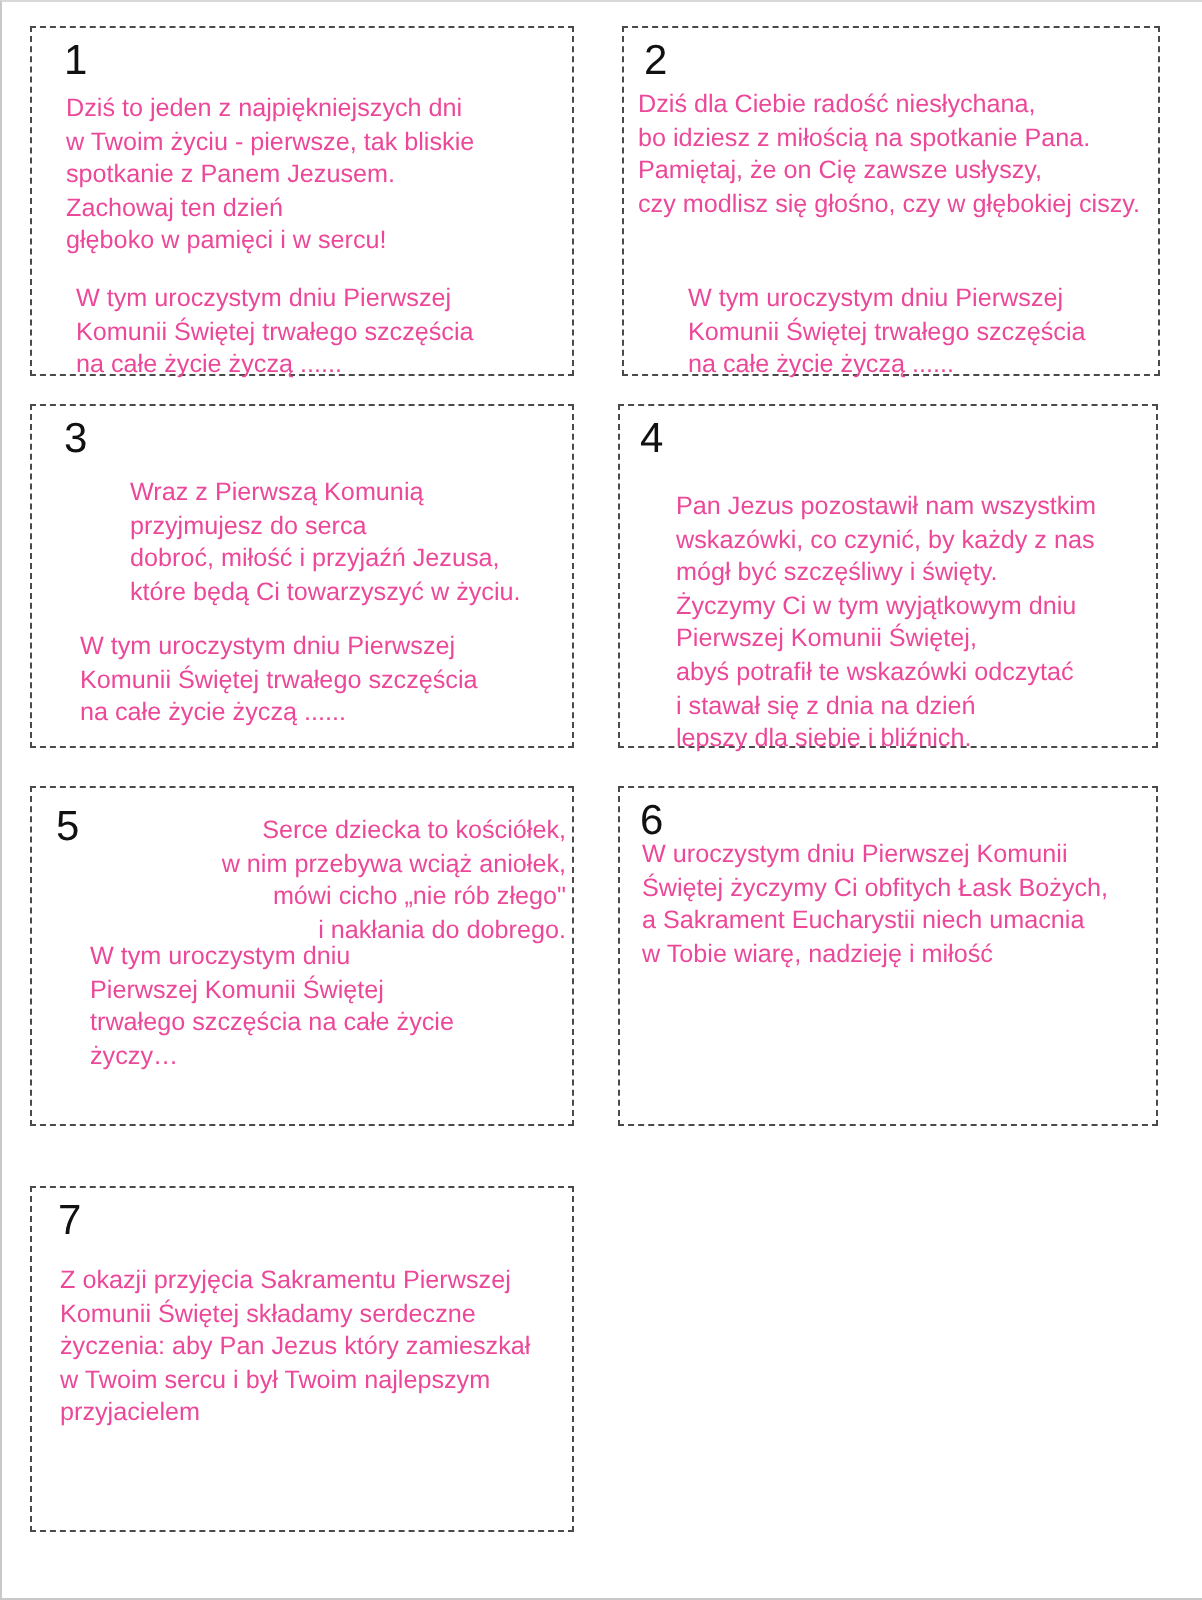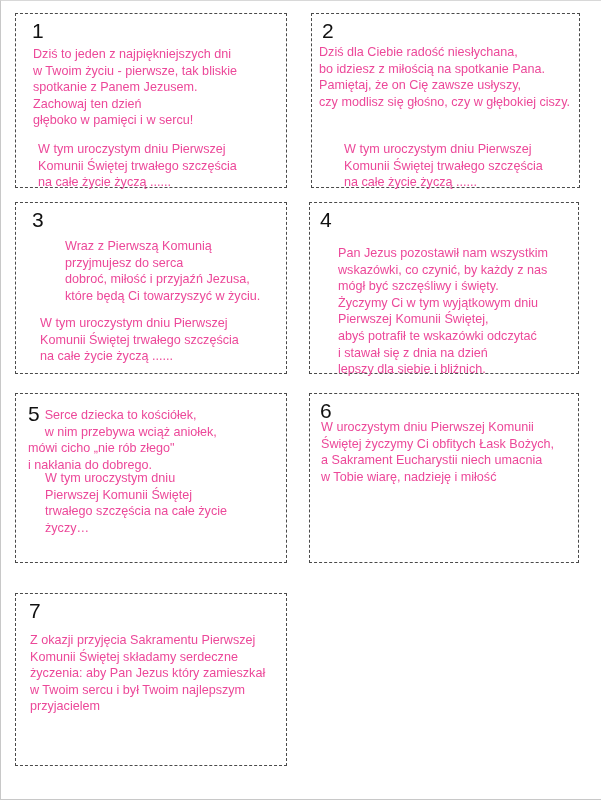--- a/index.html
+++ b/index.html
@@ -55,21 +55,21 @@
   #card-3 .blk-a     { position: absolute; left: 17px; top: 35px;  width: 252px; margin-left: 32px; }
   #card-3 .blk-b     { position: absolute; left: 24px; top: 112px; width: 245px; }
   
   #card-4 { left: 308px; top: 201px; width: 270px; height: 172px; }
   #card-4 .card-num  { position: absolute; left: 10px; top: 6px; }
   #card-4 .blk-a     { position: absolute; left: 28px; top: 42px; width: 243px; }
   
   #card-5 { left: 14px; top: 392px; width: 272px; height: 170px; }
   #card-5 .inline-wrap { position: absolute; left: 12px; top: 8px; width: 255px; }
   #card-5 .inline-wrap .card-num { position: static; float: left; margin-right: 5px; margin-top: 1px; }
-  #card-5 .blk-a     { padding-top: 5px; }
+  #card-5 .blk-a     { padding-top: 5px; text-align: right; }
   #card-5 .blk-b     { position: absolute; left: 29px; top: 76px; width: 240px; }
   
   #card-6 { left: 308px; top: 392px; width: 270px; height: 170px; }
   #card-6 .card-num  { position: absolute; left: 10px; top: 6px; }
   #card-6 .blk-a     { position: absolute; left: 11px; top: 25px; width: 256px; }
   
   #card-7 { left: 14px; top: 592px; width: 272px; height: 173px; }
   #card-7 .card-num  { position: absolute; left: 13px; top: 6px; }
   #card-7 .blk-a     { position: absolute; left: 14px; top: 38px; width: 256px; }
 </style>

